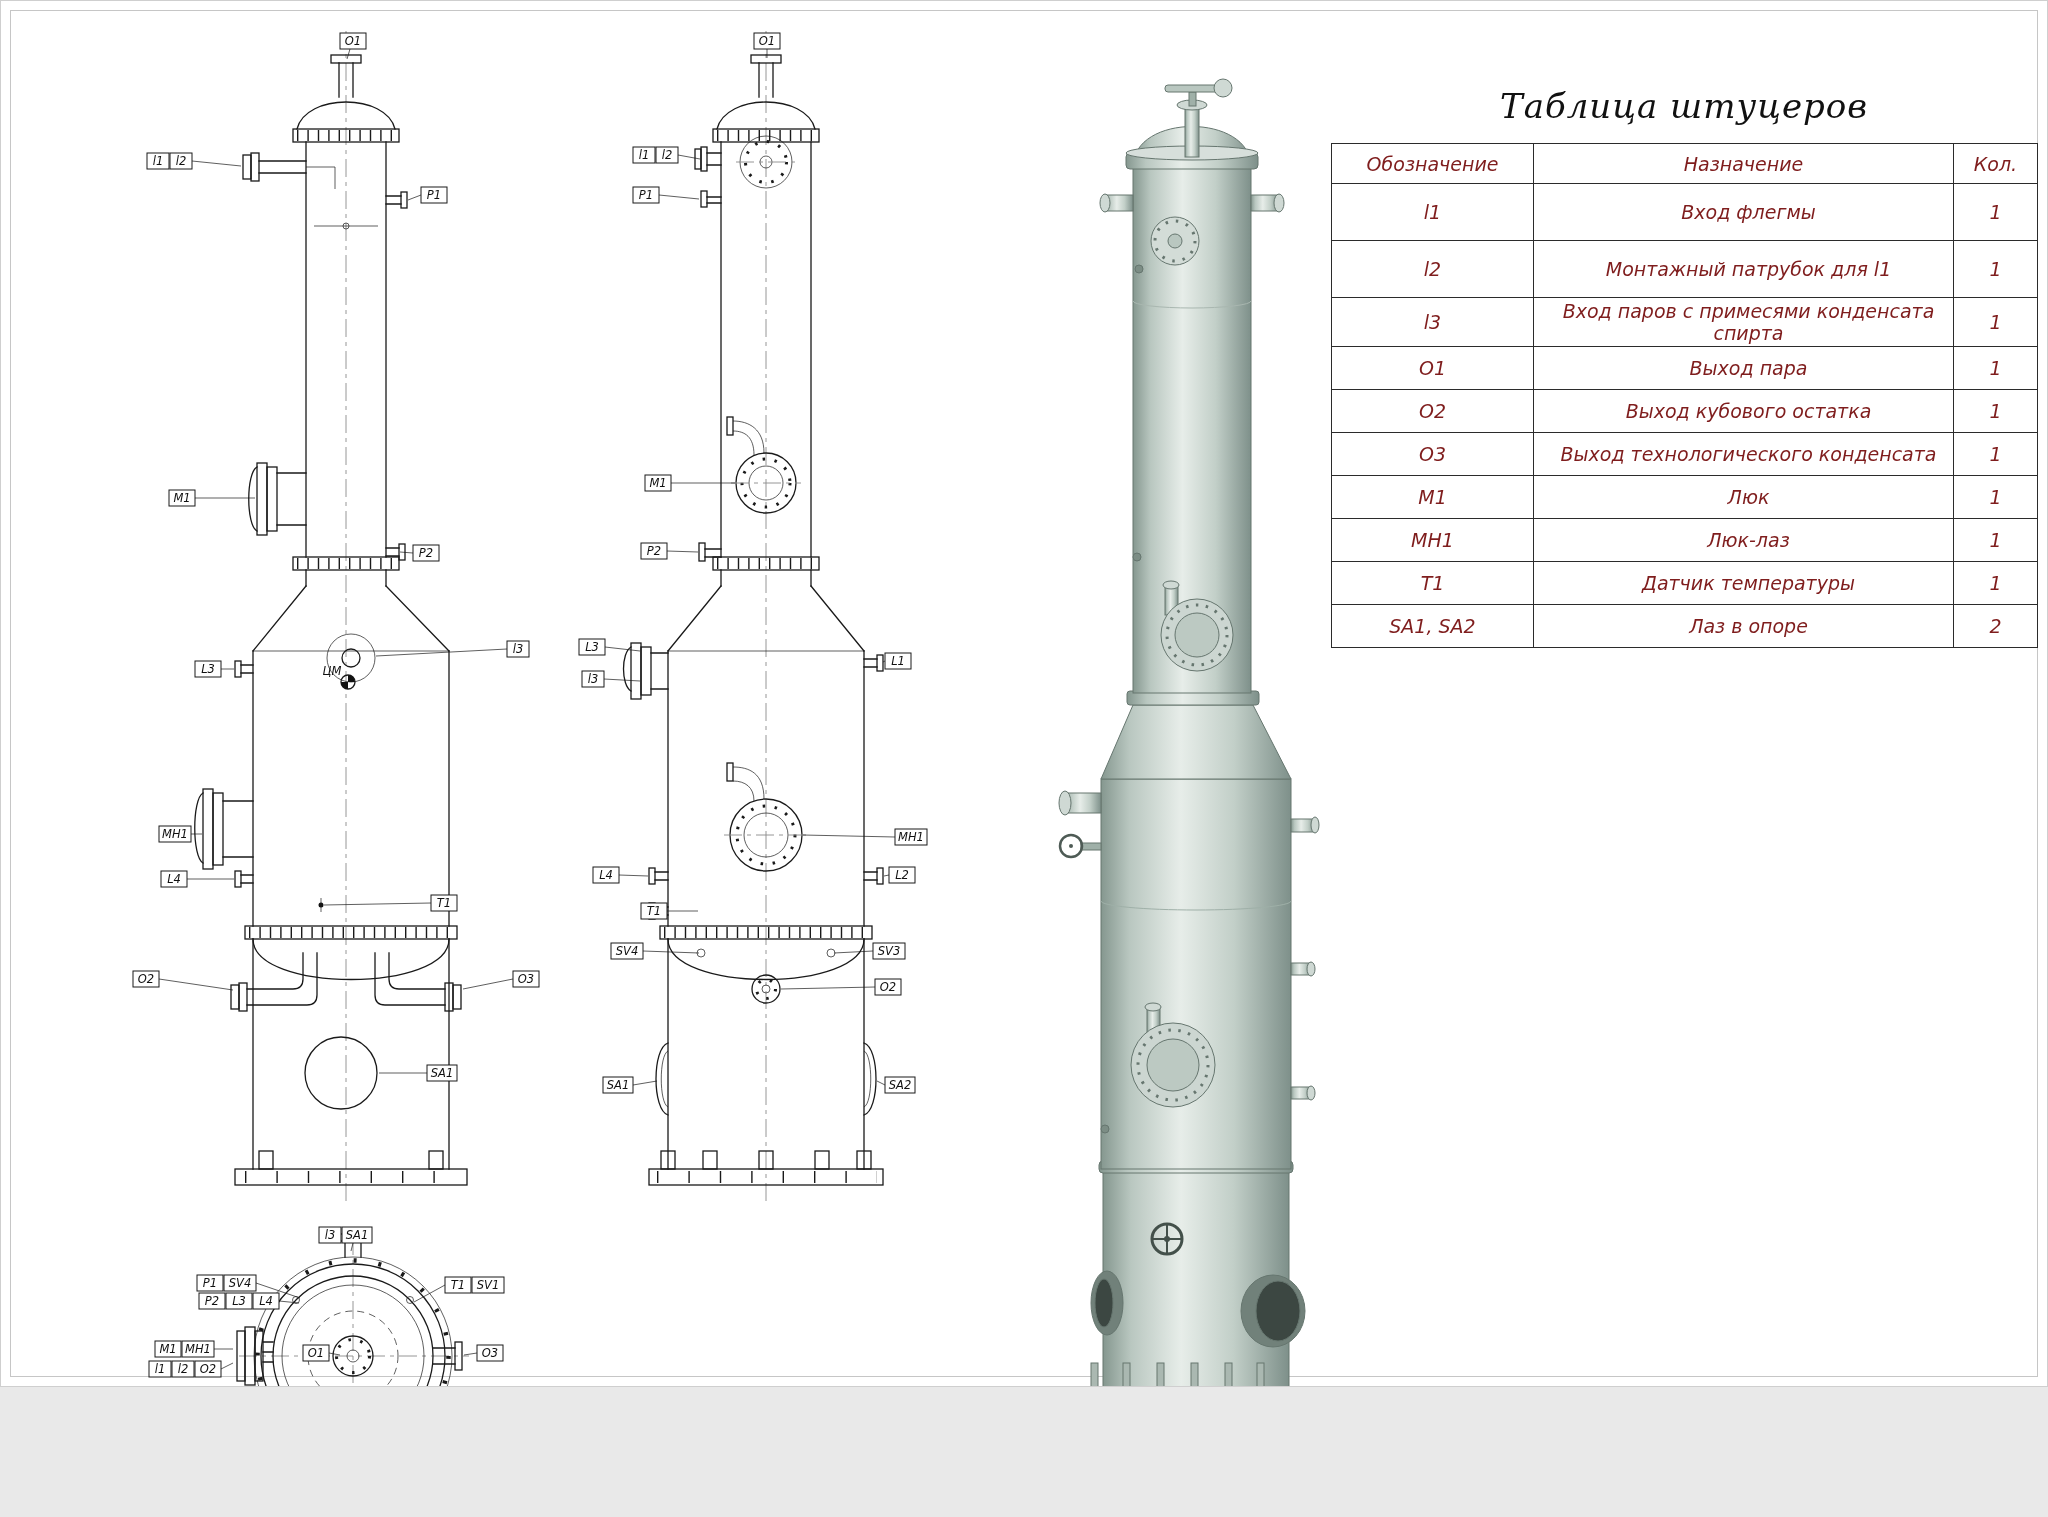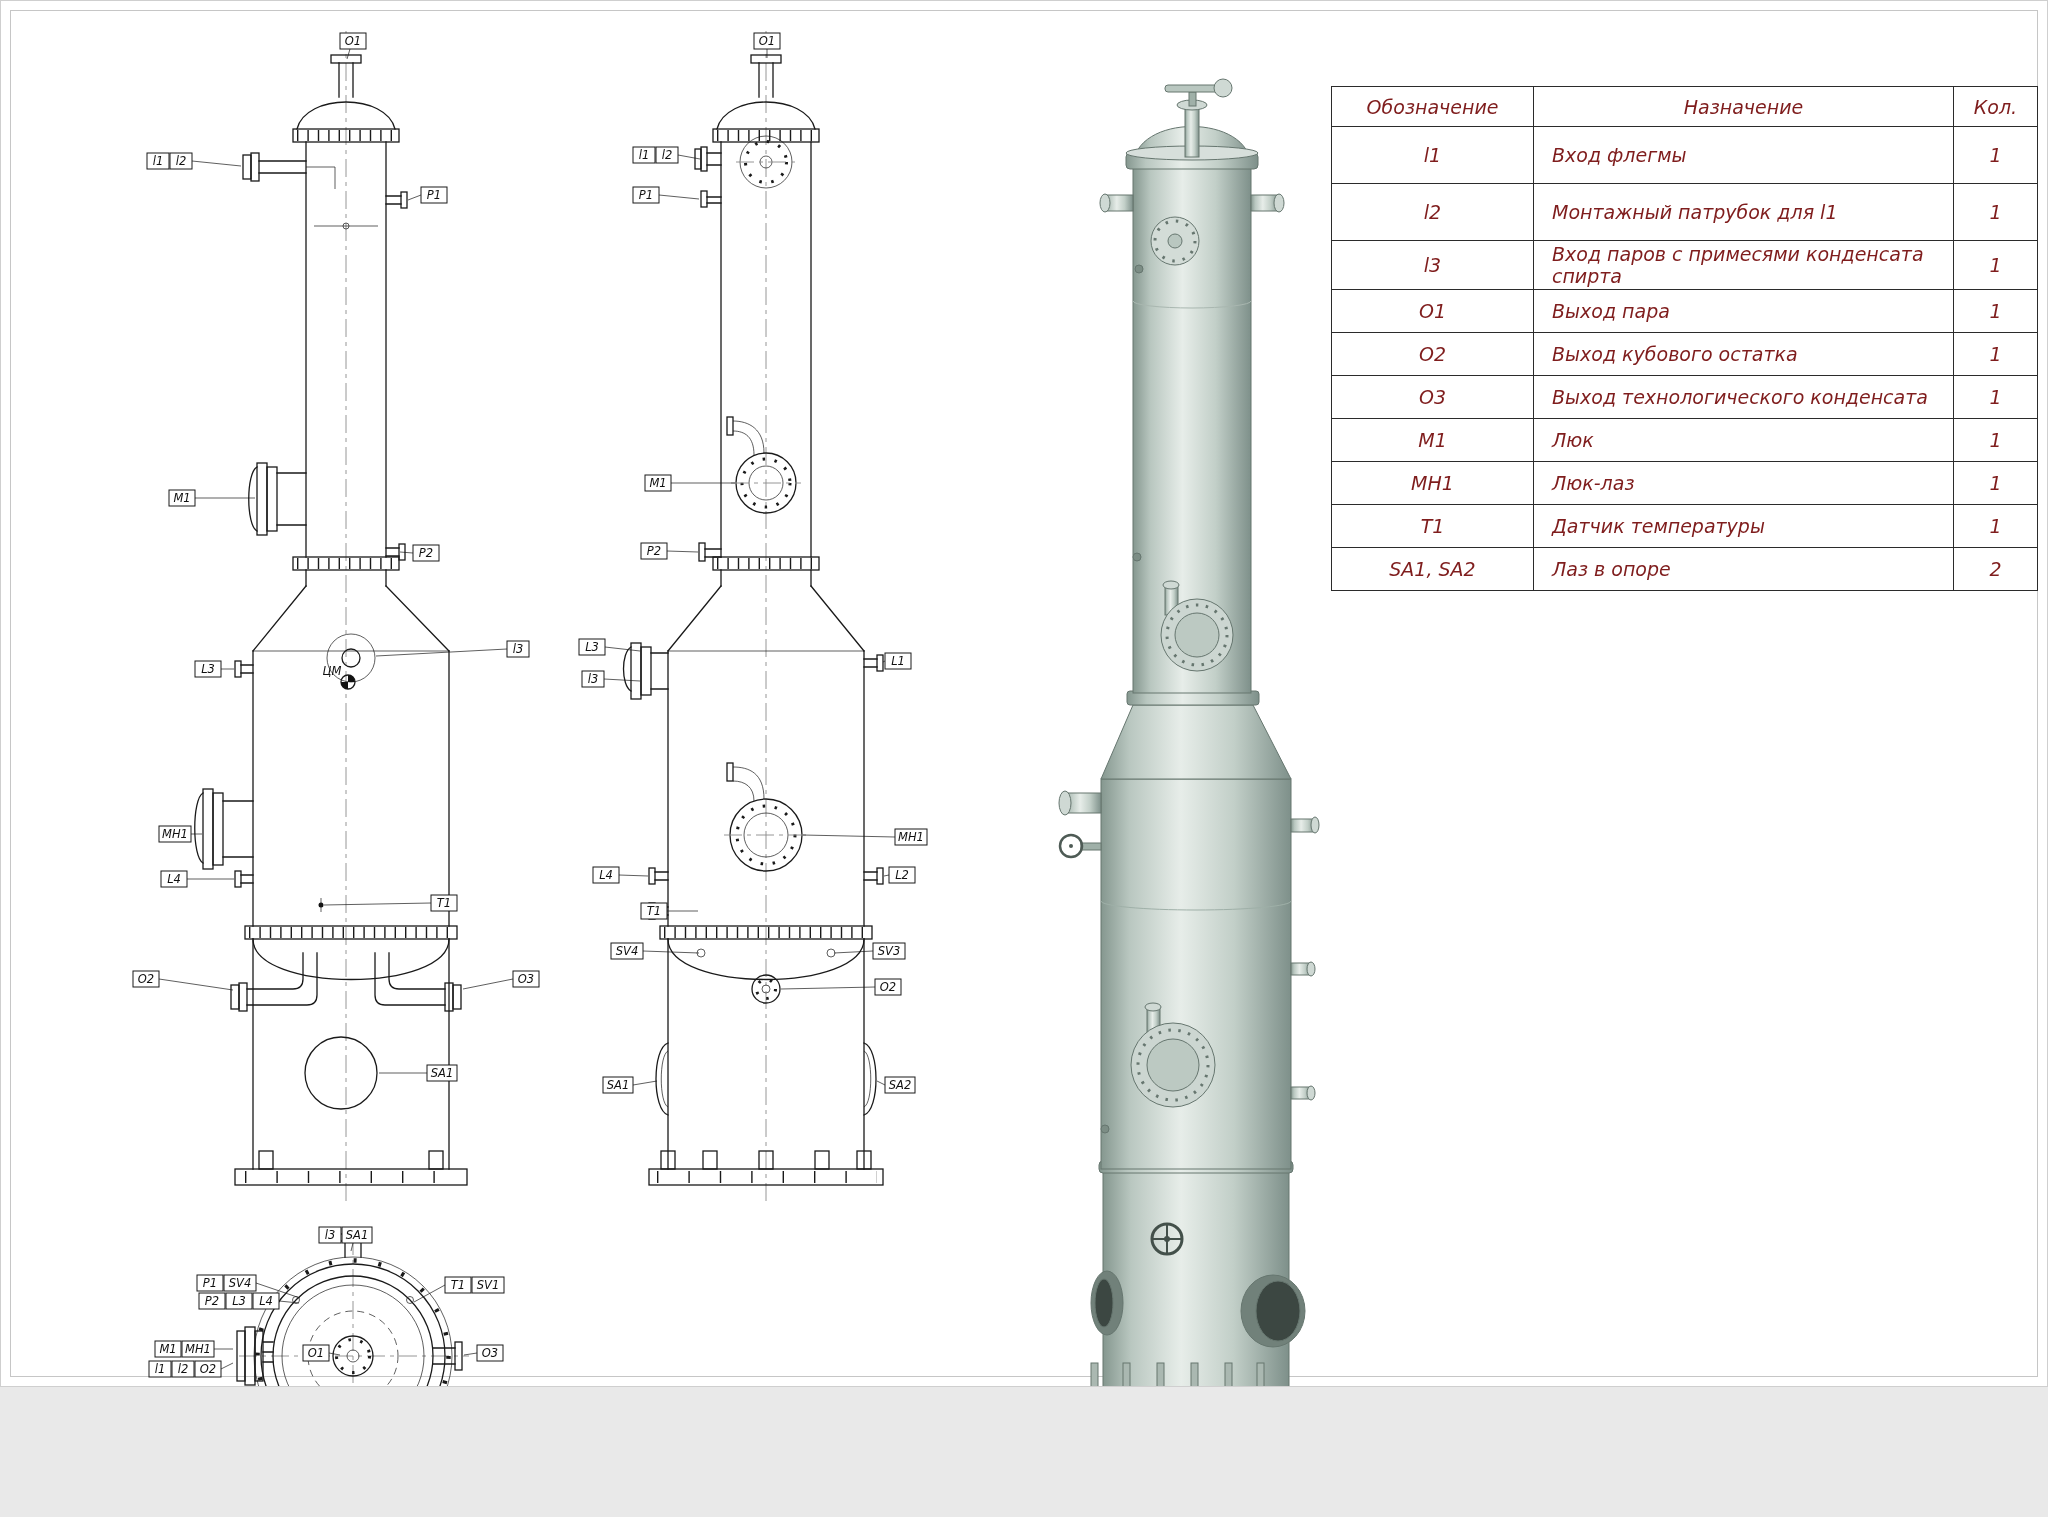--- a/index.html
+++ b/index.html
@@ -24,21 +24,21 @@
 
   
   .tbl-wrap{position:absolute;left:1330px;top:85px;width:706px}
   .tbl-title{font:italic 34px "DejaVu Serif",serif;color:#111;text-align:center;letter-spacing:1px;margin-bottom:17px}
   table{border-collapse:collapse;width:706px;table-layout:fixed}
   th,td{border:1.6px solid #2b2b2b;color:#7f1d1d;font:italic 19px "DejaVu Sans",sans-serif;padding:2px 8px;overflow:hidden}
   thead th{height:40px;text-align:center;font-weight:normal}
   tbody tr{height:43px}
   tbody tr:nth-child(1),tbody tr:nth-child(2){height:57px}
   td.c-des,td.c-qty{text-align:center}
-  td.c-pur{text-align:left;padding-left:18px}
+  td.c-pur{text-align:center;padding-left:18px}
 </style>
 </head>
 <body>
 
 <div class="sheet">
   <div class="frame"></div>
 
   <svg class="art" width="2048" height="1517" viewBox="0 0 2048 1517">
     <defs>
       <linearGradient id="gb" x1="0" y1="0" x2="1" y2="0">
@@ -605,20 +605,21 @@
         <rect x="1146" y="1006" width="13" height="30" fill="url(#gb)"></rect>
         <ellipse cx="1152" cy="1006" rx="8" ry="4" fill="#cfd9d4"></ellipse>
         <circle cx="1172" cy="1064" r="42" fill="#ccd6d1"></circle>
         <circle cx="1172" cy="1064" r="35" fill="none" stroke="#66766f" stroke-width="3" stroke-dasharray="2.5 7.5"></circle>
         <circle cx="1172" cy="1064" r="26" fill="#bcc9c2"></circle>
       </g>
     </g>
   </svg>
 
   <div class="tbl-wrap">
+    <div class="tbl-title">Таблица штуцеров</div>
     <table>
       <colgroup>
           <col style="width:202px">
           <col style="width:420px">
           <col style="width:84px">
         </colgroup>
       <thead>
         <tr>
           <th>Обозначение</th>
           <th>Назначение</th>

